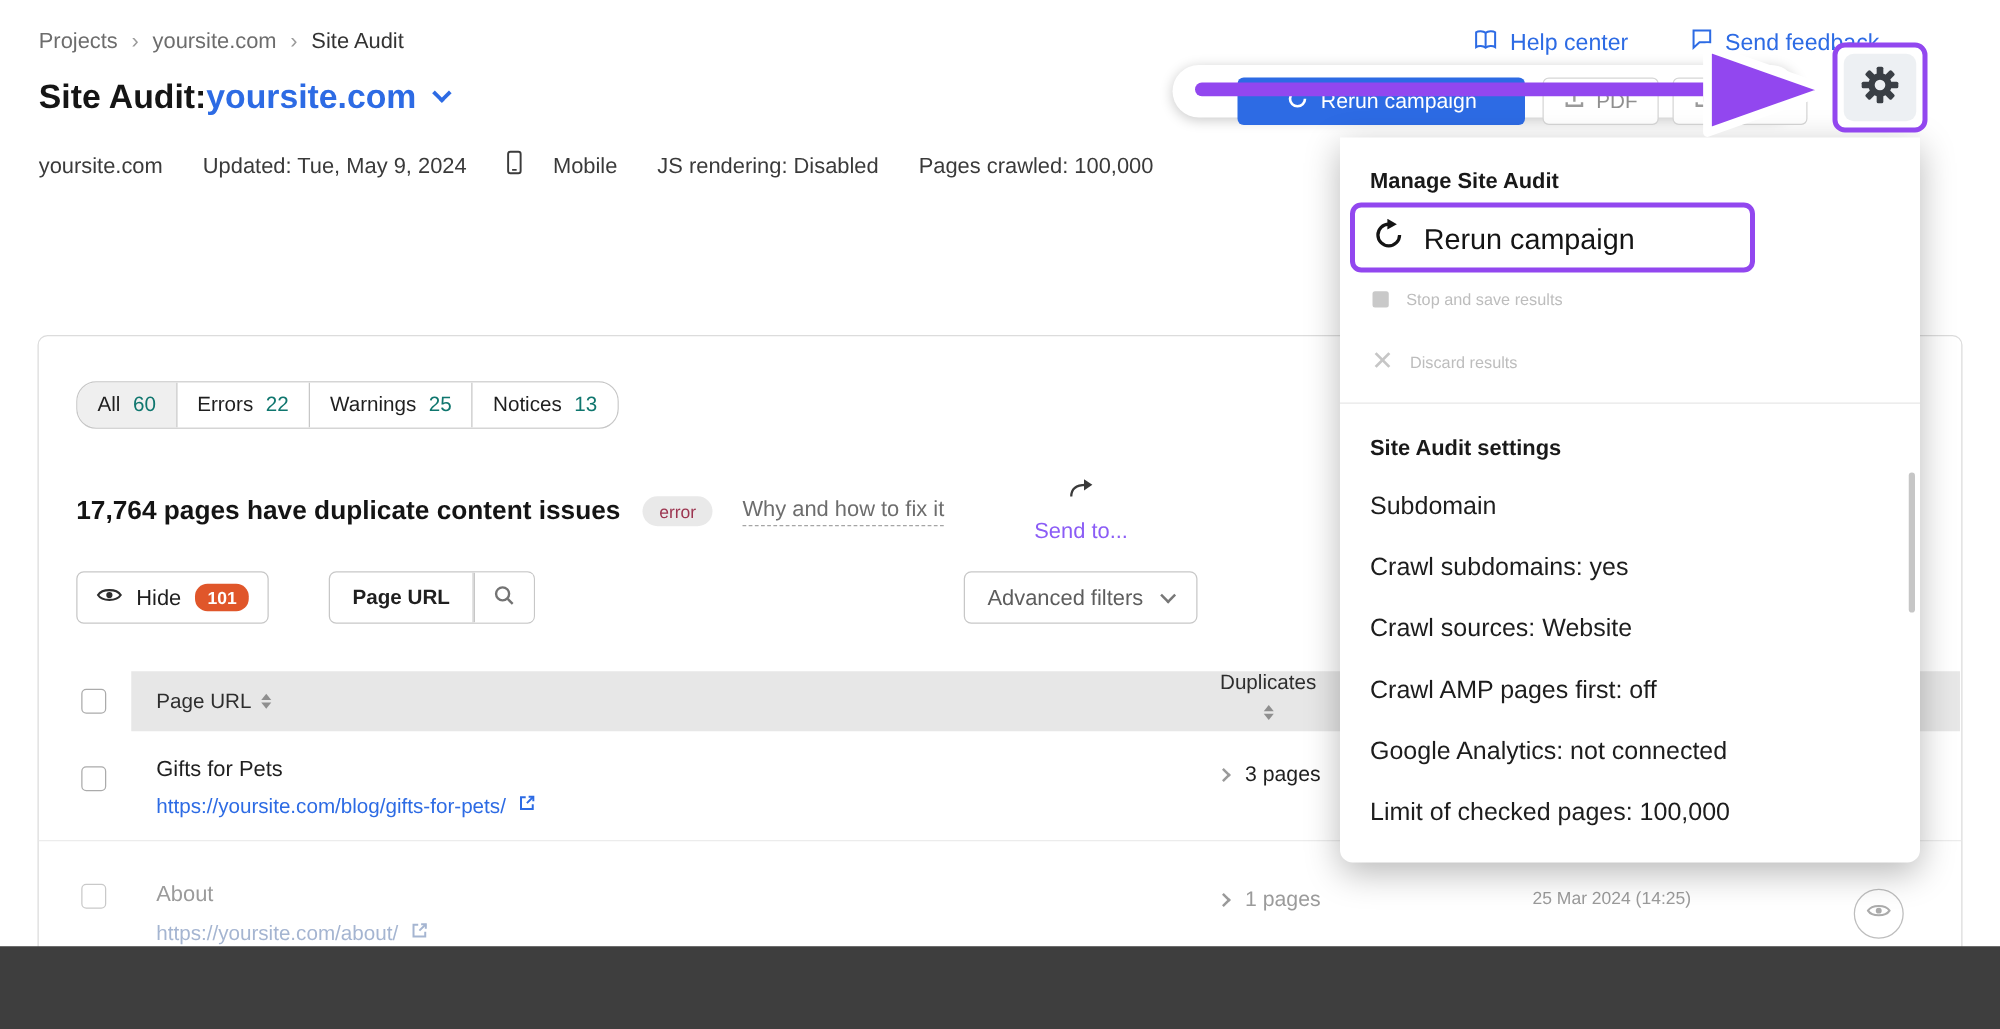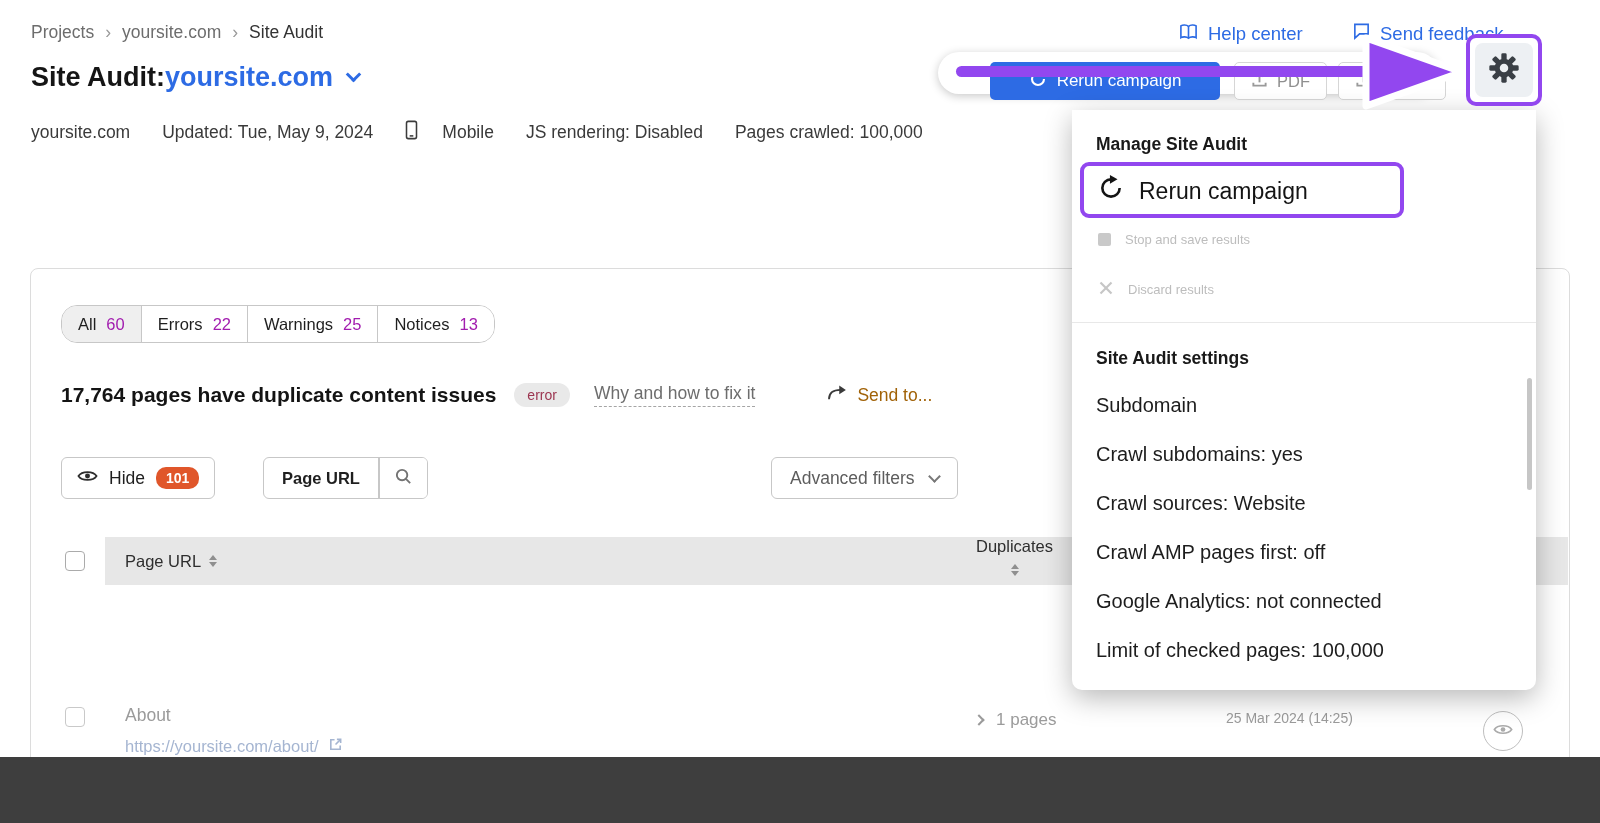--- a/index.html
+++ b/index.html
@@ -44,27 +44,27 @@
   .tabs { position:absolute; left:31px; top:198px; display:flex; gap:42px; font-size:19.5px; font-weight:600; color:#1c1c1c; }
   .tab { padding-bottom:13px; cursor:pointer; }
   .tab.active { border-bottom:4px solid #2d6be4; }
 
   
   .card { position:absolute; left:30px; top:268px; width:1540px; height:540px; background:#fff; border:1px solid #dcdcdc; border-radius:8px; }
 
   .segments { position:absolute; left:30px; top:36px; display:flex; height:38px; border:1px solid #c7c7c7; border-radius:16px; overflow:hidden; }
   .segment { display:flex; align-items:center; padding:0 16px; font-size:16.5px; color:#1f1f1f; background:#fff; border-left:1px solid #c7c7c7; cursor:pointer; white-space:nowrap; }
   .segment:first-child { border-left:none; background:#efefef; }
-  .segment .count { color:#a21caf; margin-left:10px; }
+  .segment .count { color:#0f766e; margin-left:10px; }
 
   .issue-row { position:absolute; left:30px; top:114px; display:flex; align-items:center; white-space:nowrap; }
   .issue-headline { font-size:21px; font-weight:700; color:#141414; }
   .severity-badge { margin-left:18px; background:#e9e9e9; color:#9c3550; font-size:14px; padding:4px 13px; border-radius:12px; }
   .fix-link { margin-left:24px; font-size:17.5px; color:#6d6d6d; border-bottom:1.5px dashed #a5a5a5; padding-bottom:2px; cursor:pointer; }
-  .send-to { margin-left:72px; display:flex; align-items:center; gap:10px; font-size:17.5px; color:#a16207; cursor:pointer; }
+  .send-to { margin-left:72px; display:flex; align-items:center; gap:10px; font-size:17.5px; color:#8b5cf6; cursor:pointer;flex-direction:column; }
 
   .hide-btn { position:absolute; left:30px; top:188px; height:42px; display:inline-flex; align-items:center; gap:11px; padding:0 15px; border:1px solid #c7c7c7; border-radius:6px; background:#fff; font-size:17.5px; color:#1f1f1f; font-family:inherit; cursor:pointer; }
   .hide-badge { background:#e0562a; color:#fff; font-size:14px; font-weight:700; padding:3px 10px; border-radius:10px; }
   .filter-group { position:absolute; left:232px; top:188px; height:42px; display:flex; border:1px solid #c7c7c7; border-radius:6px; overflow:hidden; background:#fff; }
   .filter-label { display:flex; align-items:center; padding:0 18px; font-size:16.5px; font-weight:700; color:#1f1f1f; border-right:1px solid #c7c7c7; }
   .filter-input { width:296px; border:none; outline:none; padding:0 14px; font-size:16.5px; font-family:inherit; color:#333; }
   .filter-input::placeholder { color:#a3a3a3; }
   .search-btn { width:48px; display:flex; align-items:center; justify-content:center; border:none; border-left:1px solid #c7c7c7; background:#fff; cursor:pointer; }
   .advanced-btn { position:absolute; left:740px; top:188px; height:42px; display:inline-flex; align-items:center; gap:15px; padding:0 18px; border:1px solid #c7c7c7; border-radius:6px; background:#fff; font-size:17.5px; color:#5d5d5d; font-family:inherit; cursor:pointer; }
   .chev-down { width:9px; height:9px; border-right:2.4px solid #777; border-bottom:2.4px solid #777; transform:rotate(45deg); margin-top:-4px; display:inline-block; }
@@ -268,20 +268,38 @@
         <span class="th th-duplicates">
           <span>Duplicates</span>
           <span class="sort">
               <i class="tri-up"></i>
               <i class="tri-down"></i>
             </span>
         </span>
       </div>
     </div>
 
+    <div class="trow row1">
+      <span class="cbx row-cbx"></span>
+      <span class="row-title">Gifts for Pets</span>
+      <span class="row-url">
+        <span>https://yoursite.com/blog/gifts-for-pets/</span>
+        <span><svg width="15" height="15" viewBox="0 0 16 16">
+              <g fill="none" stroke="#2d6be4" stroke-width="1.7">
+                <path d="M7 3 H3 V13 H13 V9"></path>
+                <path d="M9.5 2.5 H13.5 V6.5"></path>
+                <path d="M13.5 2.5 L8 8"></path>
+              </g>
+            </svg></span>
+      </span>
+      <span class="row-dup">
+        <i class="chev-right"></i>
+        <span>3 pages</span>
+      </span>
+    </div>
 
     <div class="trow row2">
       <span class="cbx row-cbx"></span>
       <span class="row-title">About</span>
       <span class="row-url">
         <span>https://yoursite.com/about/</span>
         <span><svg width="15" height="15" viewBox="0 0 16 16">
               <g fill="none" stroke="#8fa3c6" stroke-width="1.7">
                 <path d="M7 3 H3 V13 H13 V9"></path>
                 <path d="M9.5 2.5 H13.5 V6.5"></path>

